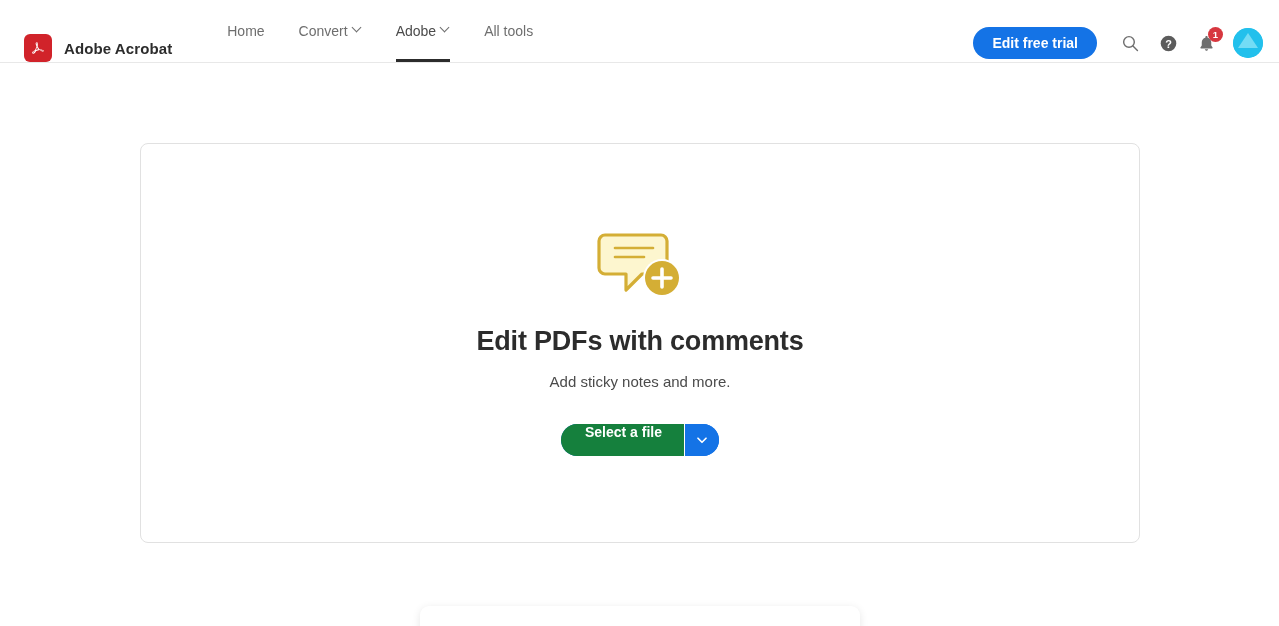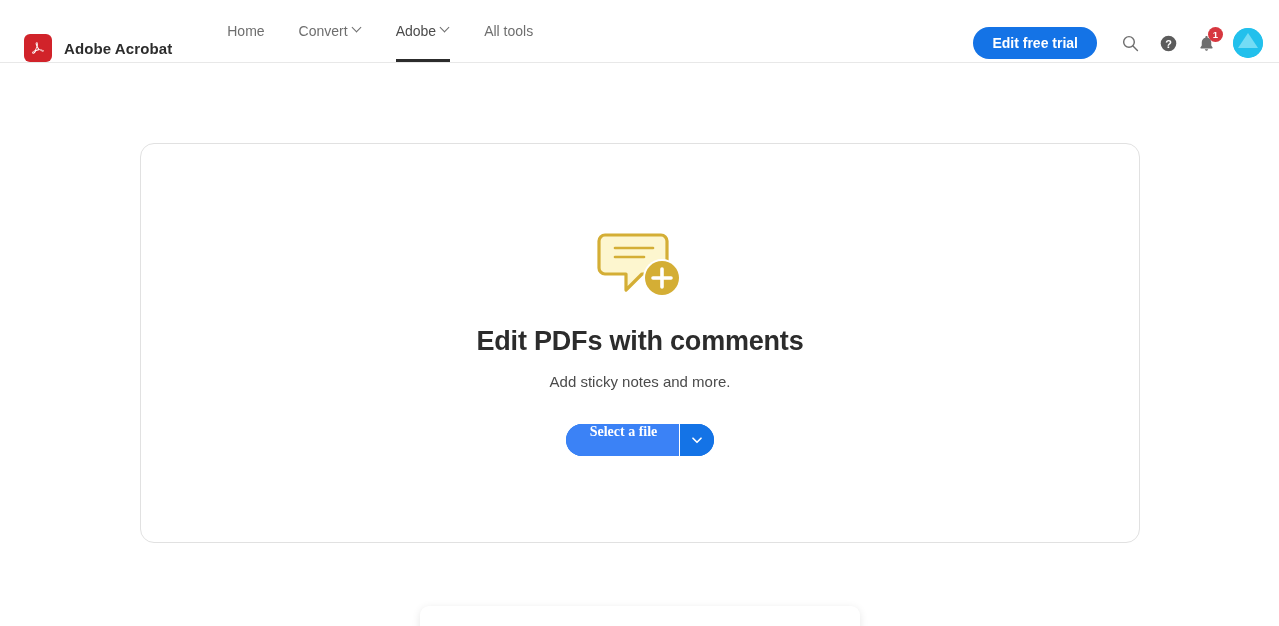--- a/index.html
+++ b/index.html
@@ -173,21 +173,21 @@
     overflow: hidden;
   }
 
   #tool-card {
     position: absolute;
     left: 140px;
     top: 80px;
     width: 1000px;
     height: 400px;
     border: 1px solid #e1e1e1;
-    border-radius: 14px;
+    border-radius: 8px;
     background: #ffffff;
     display: flex;
     flex-direction: column;
     align-items: center;
     justify-content: center;
   }
 
   #tool-icon { margin-bottom: 22px; }
 
   #tool-title {
@@ -209,26 +209,26 @@
   #file-select-group {
     display: flex;
     align-items: stretch;
     height: 32px;
     border-radius: 17px;
     overflow: hidden;
     background: #1473e6;
   }
 
   #select-file-btn {
-    background: #3b82f6;
+    background: #15803d;
     color: #ffffff;
     border: none;
     font-size: 14px;
     font-weight: bold;
-    font-family: Liberation Serif, serif;
+    font-family: Liberation Sans, sans-serif;
     padding: 0 22px 18px 24px;
     cursor: pointer;
     white-space: nowrap;
   }
 
   #select-file-divider {
     width: 1px;
     background: #ffffff;
     flex: none;
   }

